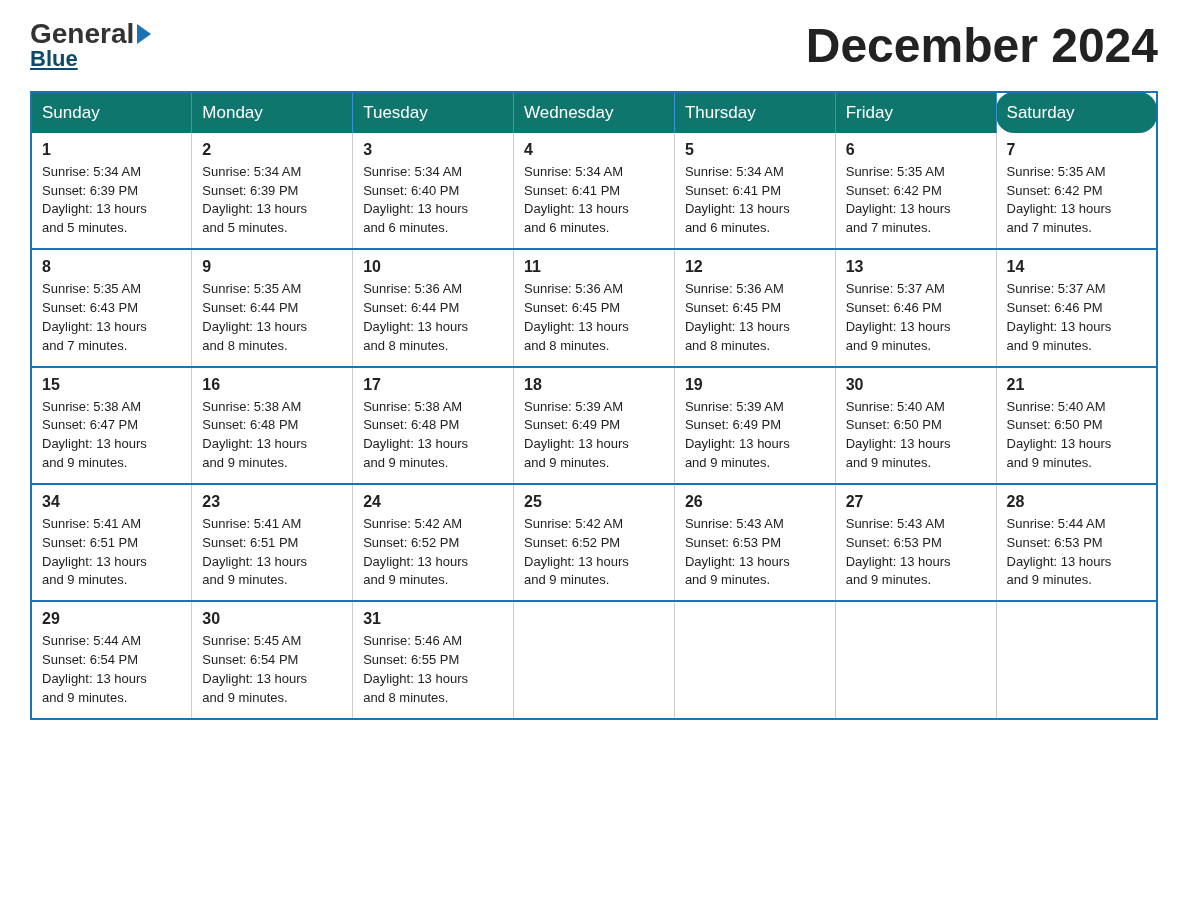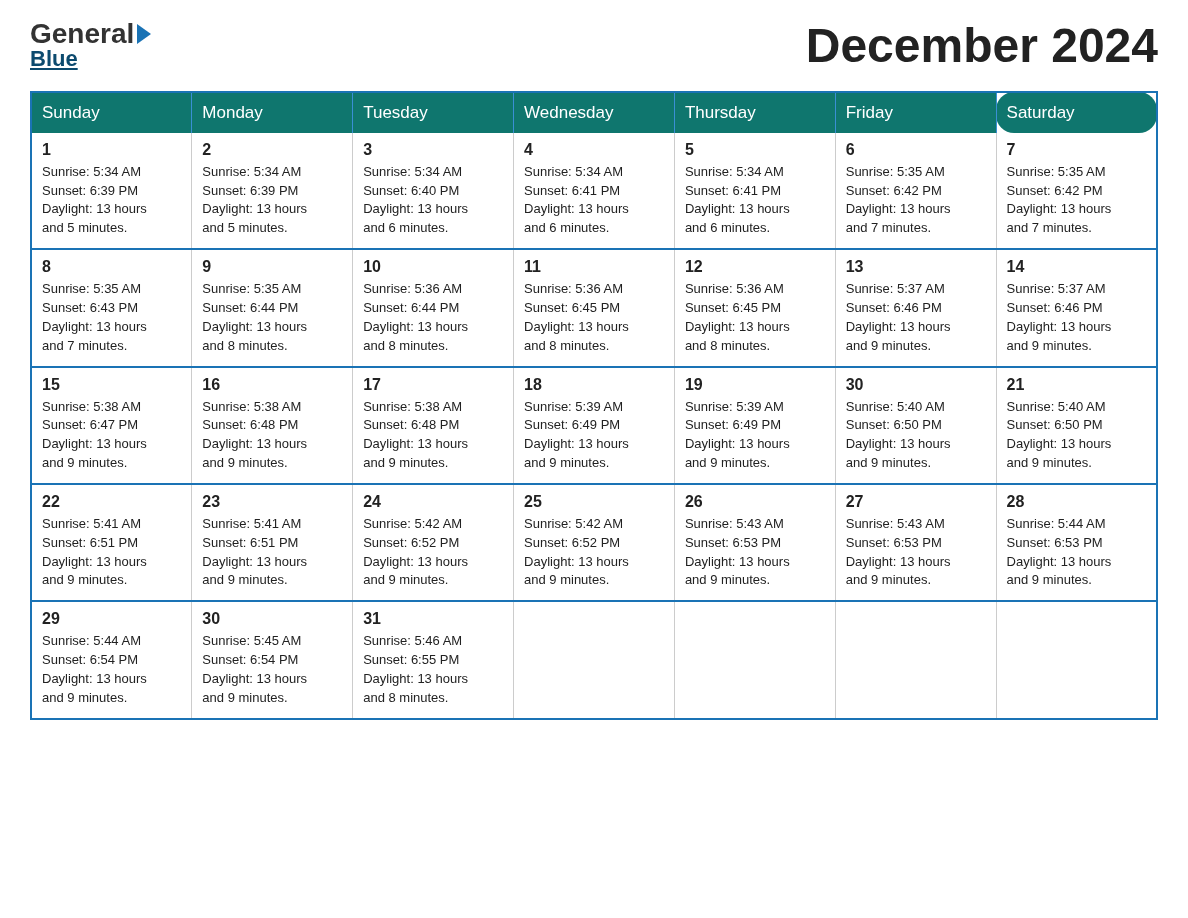--- a/index.html
+++ b/index.html
@@ -291,21 +291,21 @@
         <td>
           <span class="day-number">21</span>
           <div class="day-info" style="white-space: pre-line;">Sunrise: 5:40 AM
 Sunset: 6:50 PM
 Daylight: 13 hours
 and 9 minutes.</div>
         </td>
       </tr>
       <tr>
         <td>
-          <span class="day-number">22</span>
+          <span class="day-number">34</span>
           <div class="day-info" style="white-space: pre-line;">Sunrise: 5:41 AM
 Sunset: 6:51 PM
 Daylight: 13 hours
 and 9 minutes.</div>
         </td>
         <td>
           <span class="day-number">23</span>
           <div class="day-info" style="white-space: pre-line;">Sunrise: 5:41 AM
 Sunset: 6:51 PM
 Daylight: 13 hours

